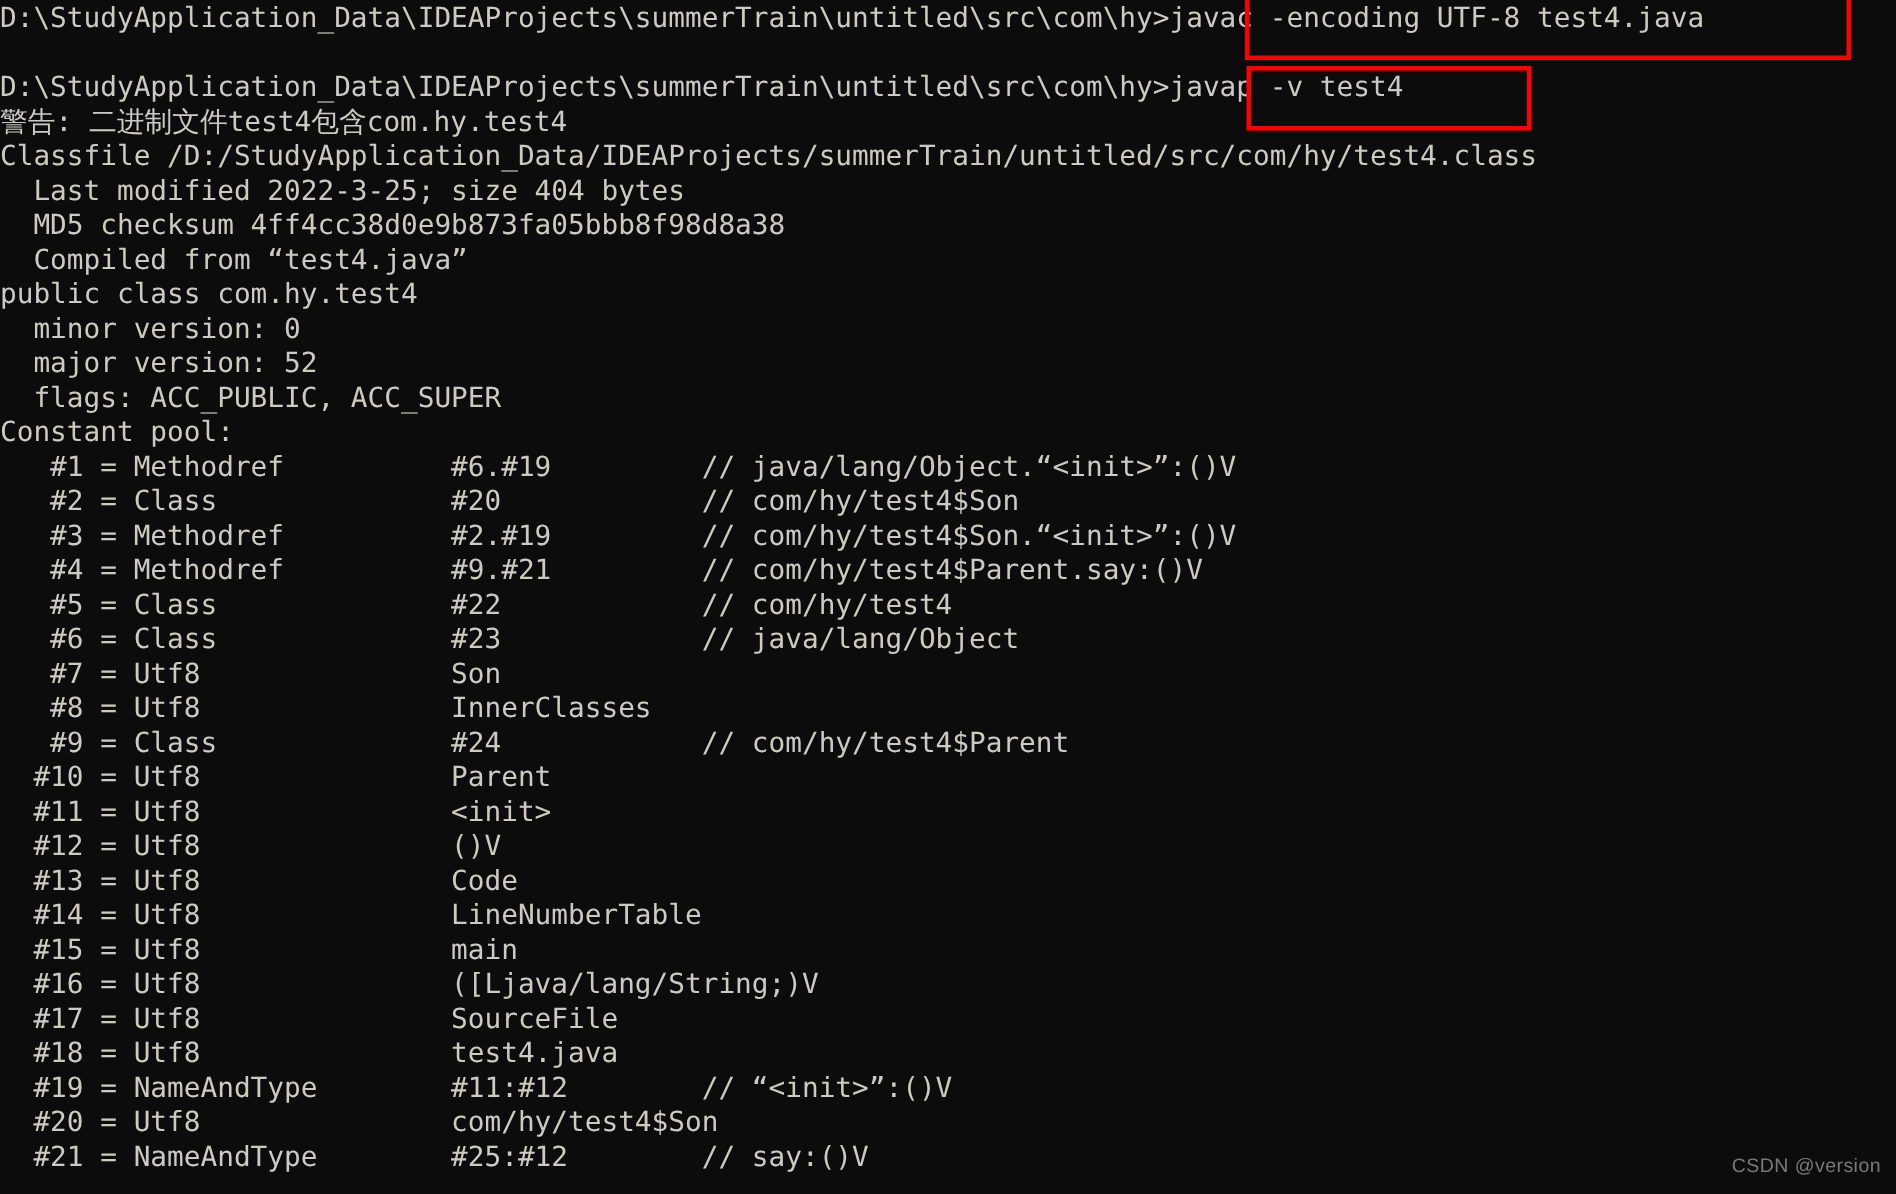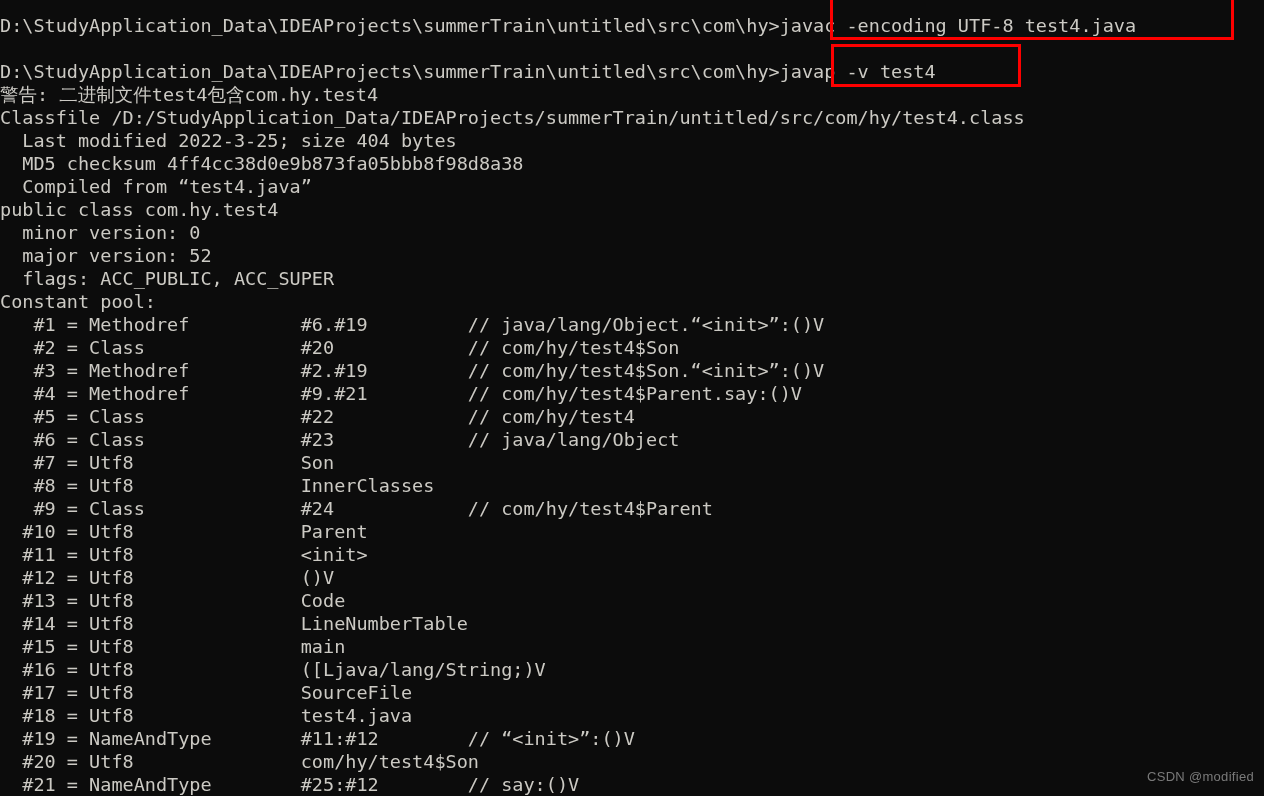--- a/index.html
+++ b/index.html
@@ -37,21 +37,21 @@
     font-size: 18.5px;
     line-height: 23px;
   }
 
   .line.blank { color: transparent; }
 
   
   #text-block {
     position: absolute;
     left: 0px;
-    top: 14px;
+    top: 1px;
     width: 1236px;
   }
 
   
   .redbox {
     position: absolute;
     border: 3px solid #fe0000;
     box-sizing: border-box;
     pointer-events: none;
     background: transparent;
@@ -85,15 +85,15 @@
 <body>
 
 <div id="terminal">
 
   <div id="text-block"><div class="line">D:\StudyApplication_Data\IDEAProjects\summerTrain\untitled\src\com\hy&gt;javac -encoding UTF-8 test4.java</div><div class="line blank"></div><div class="line">D:\StudyApplication_Data\IDEAProjects\summerTrain\untitled\src\com\hy&gt;javap -v test4</div><div class="line">警告: 二进制文件test4包含com.hy.test4</div><div class="line">Classfile /D:/StudyApplication_Data/IDEAProjects/summerTrain/untitled/src/com/hy/test4.class</div><div class="line">  Last modified 2022-3-25; size 404 bytes</div><div class="line">  MD5 checksum 4ff4cc38d0e9b873fa05bbb8f98d8a38</div><div class="line">  Compiled from “test4.java”</div><div class="line">public class com.hy.test4</div><div class="line">  minor version: 0</div><div class="line">  major version: 52</div><div class="line">  flags: ACC_PUBLIC, ACC_SUPER</div><div class="line">Constant pool:</div><div class="line">   #1 = Methodref          #6.#19         // java/lang/Object.“&lt;init&gt;”:()V</div><div class="line">   #2 = Class              #20            // com/hy/test4$Son</div><div class="line">   #3 = Methodref          #2.#19         // com/hy/test4$Son.“&lt;init&gt;”:()V</div><div class="line">   #4 = Methodref          #9.#21         // com/hy/test4$Parent.say:()V</div><div class="line">   #5 = Class              #22            // com/hy/test4</div><div class="line">   #6 = Class              #23            // java/lang/Object</div><div class="line">   #7 = Utf8               Son</div><div class="line">   #8 = Utf8               InnerClasses</div><div class="line">   #9 = Class              #24            // com/hy/test4$Parent</div><div class="line">  #10 = Utf8               Parent</div><div class="line">  #11 = Utf8               &lt;init&gt;</div><div class="line">  #12 = Utf8               ()V</div><div class="line">  #13 = Utf8               Code</div><div class="line">  #14 = Utf8               LineNumberTable</div><div class="line">  #15 = Utf8               main</div><div class="line">  #16 = Utf8               ([Ljava/lang/String;)V</div><div class="line">  #17 = Utf8               SourceFile</div><div class="line">  #18 = Utf8               test4.java</div><div class="line">  #19 = NameAndType        #11:#12        // “&lt;init&gt;”:()V</div><div class="line">  #20 = Utf8               com/hy/test4$Son</div><div class="line">  #21 = NameAndType        #25:#12        // say:()V</div></div>
 
   <div class="redbox" id="redbox-javac"></div>
 
   <div class="redbox" id="redbox-javap"></div>
 
-  <div id="watermark">CSDN @modified</div>
+  <div id="watermark">CSDN @version</div>
 
 </div>
 
 </body></html>

